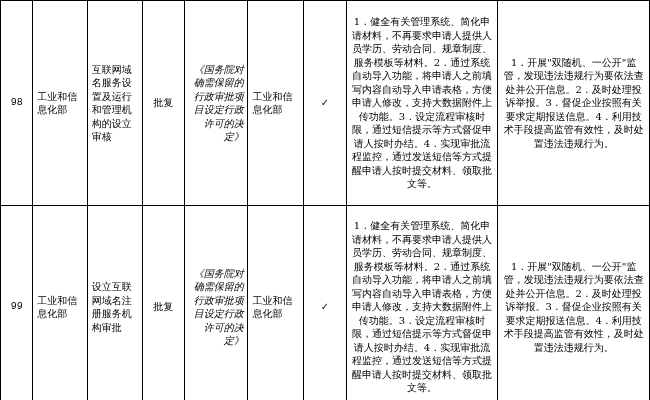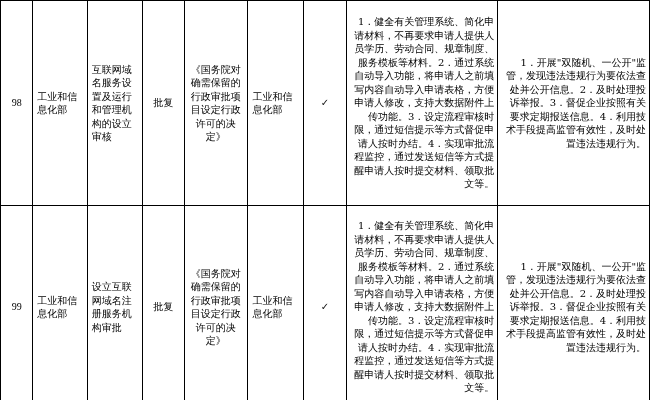--- a/index.html
+++ b/index.html
@@ -42,46 +42,47 @@
   col.c-org   { width: 56px; }
   col.c-check { width: 42px; }
   col.c-meas  { width: 150px; }
   col.c-sup   { width: 150px; }
 
   td.num, td.dept, td.item, td.type, td.basis, td.org {
     text-align: center;
   }
   td.num {
     font-size: 11px;
-    font-family: Liberation Serif, serif;
+    font-family: Liberation Mono, monospace;
   }
   td.dept, td.item, td.basis, td.org {
     letter-spacing: 0px;
   }
   td.check {
     text-align: center;
     font-size: 13px;
     color: #111;
   }
   td.meas, td.sup {
-    text-align: right;
+    text-align: center;
     vertical-align: middle;
     font-size: 10px;
     line-height: 1.45;
     padding: 3px 5px;
   }
   .narrow {
     display: inline-block;
     max-width: 46px;
     text-align: left;
   }
   .narrow-wide {
     display: inline-block;
     max-width: 56px;
-    text-align: center;
+    text-align: right;
+    font-style: italic;
   }
   .tick {
     font-family: "DejaVu Sans", "Liberation Sans", sans-serif;
     font-size: 12px;
   }
   .row-1 td { height: 200px; }
   .row-2 td { height: 198px; }
 </style>
 </head>
 <body>

